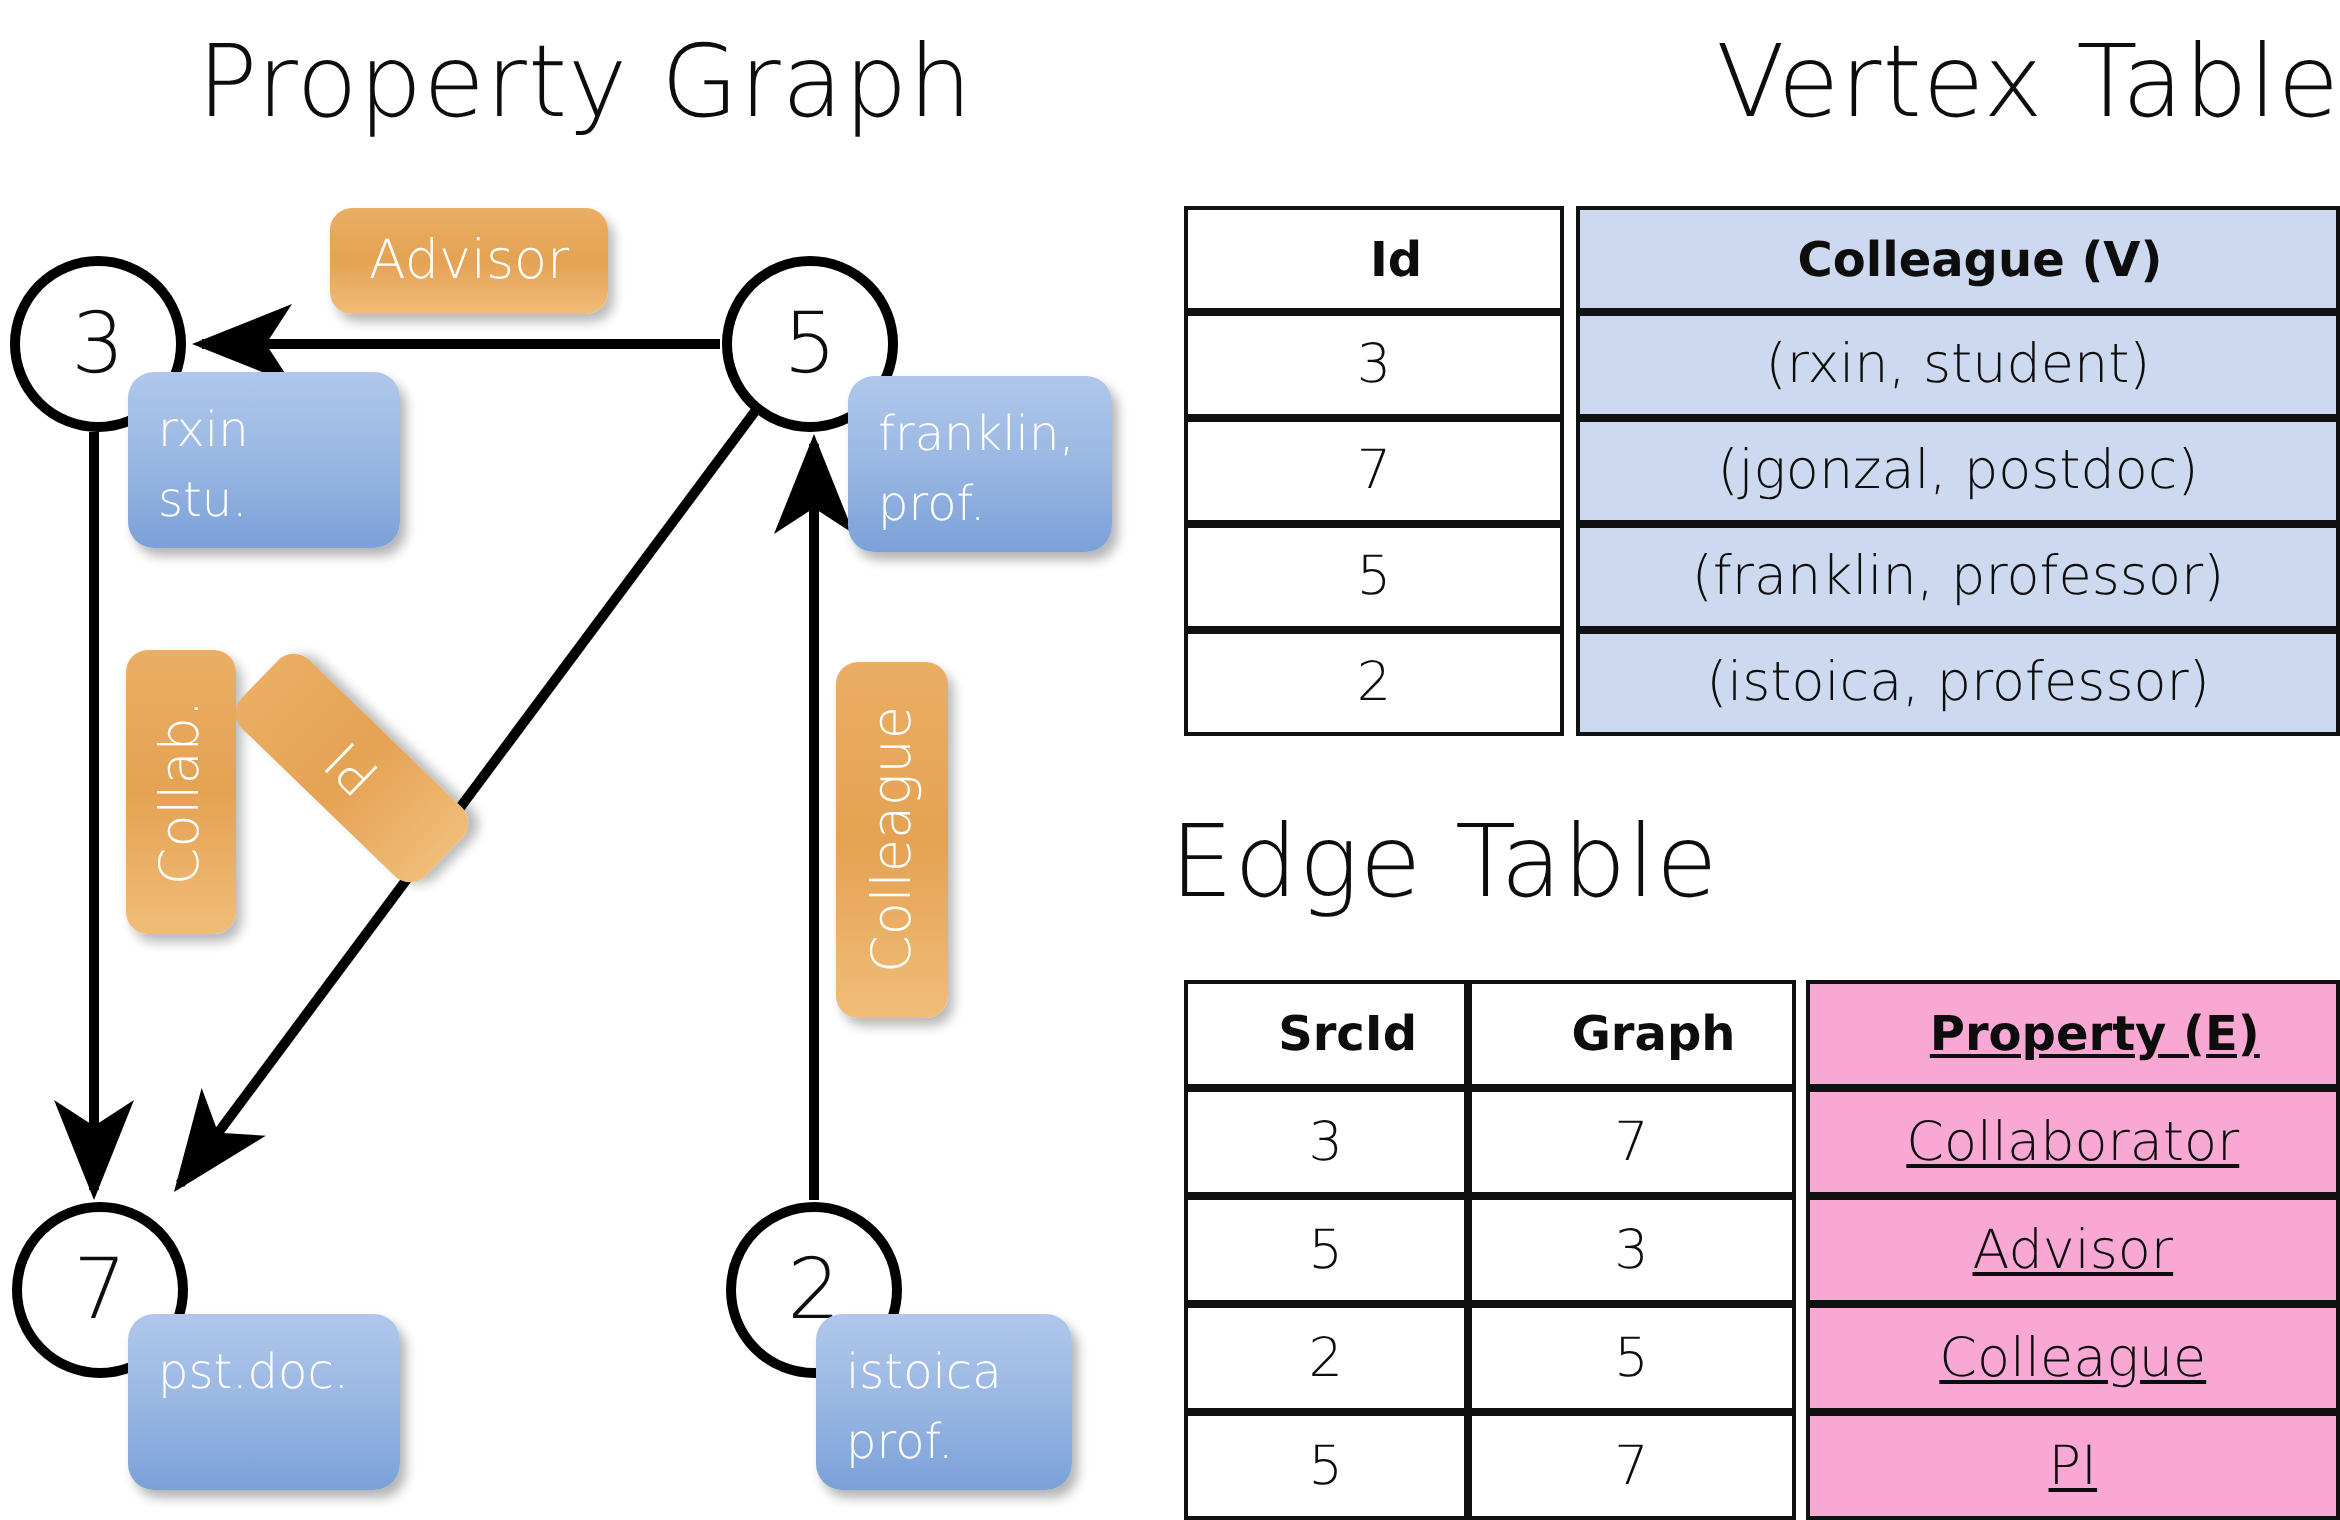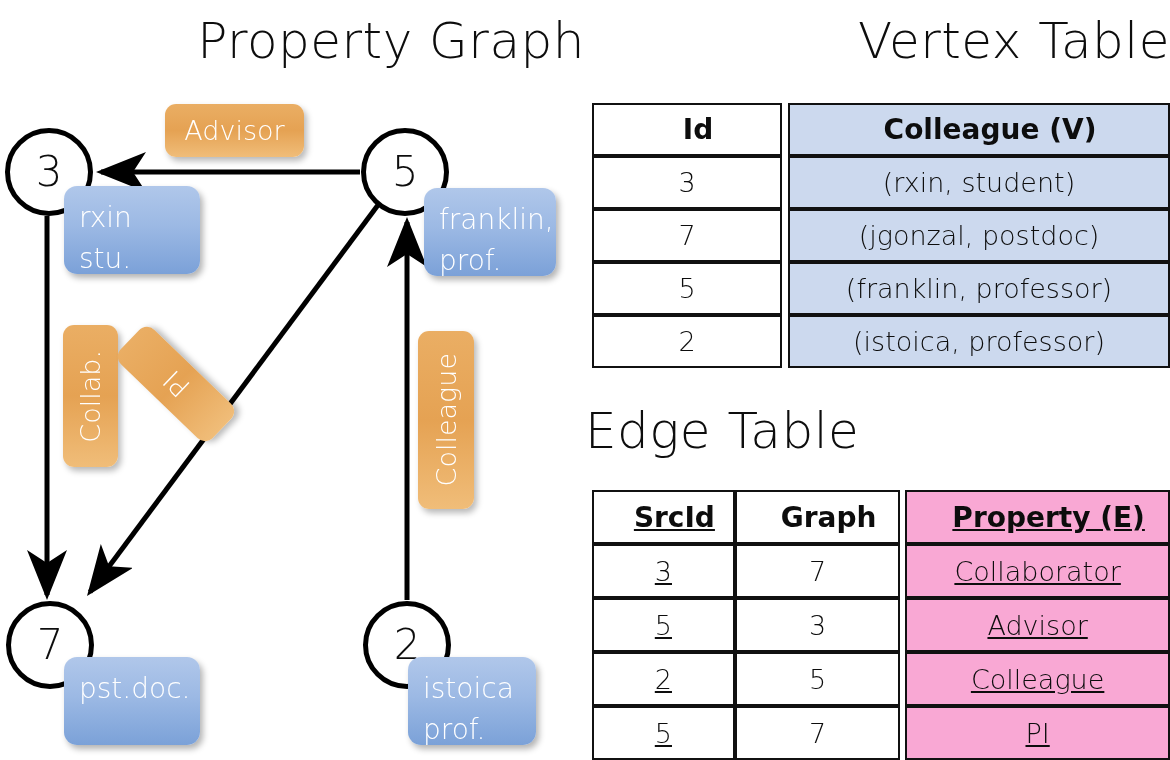--- a/index.html
+++ b/index.html
@@ -21,21 +21,21 @@
     position: absolute;
     font-family: "DejaVu Sans", sans-serif;
     font-weight: 300;
     color: #0d0d0d;
     white-space: nowrap;
     letter-spacing: 0.5px;
   }
   #title-property-graph {
     left: 0; top: 12px;
     width: 585px;
-    text-align: right;
+    text-align: center;
     font-size: 50px;
   }
   #title-vertex-table {
     left: 585px; top: 12px;
     width: 585px;
     text-align: right;
     font-size: 50px;
   }
   #title-edge-table {
     left: 585px; top: 402px;
@@ -86,21 +86,21 @@
 
   
   .prop-box {
     position: absolute;
     border-radius: 13px;
     background: linear-gradient(to bottom, #b0c7ea 0%, #9cb9e4 45%, #7ba1d8 100%);
     box-shadow: 3px 4px 6px rgba(0,0,0,0.30);
     color: #ffffff;
     font-family: "DejaVu Sans", sans-serif;
     font-weight: 300;
-    font-size: 28px;
+    font-size: 24px;
     line-height: 1.45;
     padding: 12px 12px 0 15px;
     box-sizing: border-box;
     z-index: 4;
   }
   .prop-box span { display: block; }
   #prop-rxin     { left: 64px;  top: 186px; width: 136px; height: 88px; }
   #prop-franklin { left: 424px; top: 188px; width: 132px; height: 88px; }
   #prop-jgonzal  { left: 64px;  top: 657px; width: 136px; height: 88px; }
   #prop-istoica  { left: 408px; top: 657px; width: 128px; height: 88px; }
@@ -161,42 +161,42 @@
     text-align: center;
     font-weight: 300;
     font-size: 27px;
     color: #0d0d0d;
     padding: 0;
     box-sizing: border-box;
     background: #ffffff;
   }
   .data-table th {
     font-weight: 700;
-    font-size: 28px;
+    font-size: 24px;
     padding-left: 22px;
   }
   .gap-col {
     border: none !important;
     background: transparent !important;
     width: 6px;
     padding: 0 !important;
   }
 
   #vertex-table {
     left: 592px; top: 103px;
   }
   #vertex-table td, #vertex-table th { height: 53px; }
   #vertex-table .c-id   { width: 190px; }
   #vertex-table .c-prop { width: 382px; background: #ccd9ee; }
 
   #edge-table {
     left: 592px; top: 490px;
   }
   #edge-table td, #edge-table th { height: 54px; }
-  #edge-table .c-src  { width: 152px; text-decoration: underline; }
+  #edge-table .c-src  { width: 152px; }
   #edge-table .c-dst  { width: 177px; }
   #edge-table .c-prop { width: 289px; background: #f9a8d4; text-decoration: underline; }
 </style>
 </head>
 <body>
 
 <div class="title" id="title-property-graph">Property Graph</div>
 
 <div class="title" id="title-vertex-table">Vertex Table</div>
 

